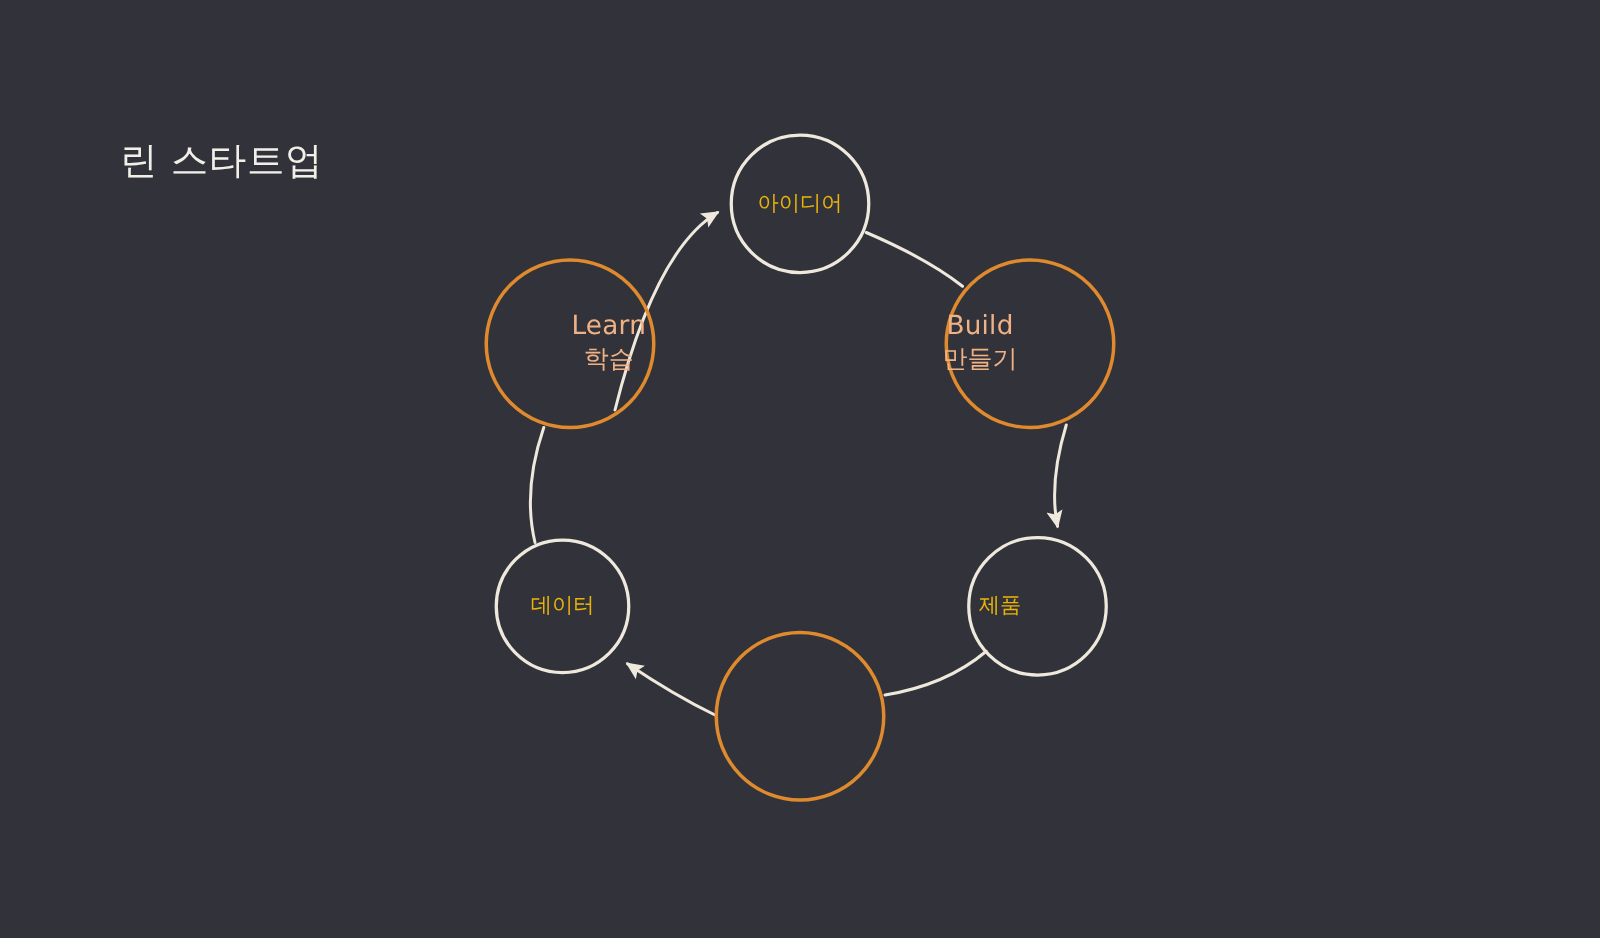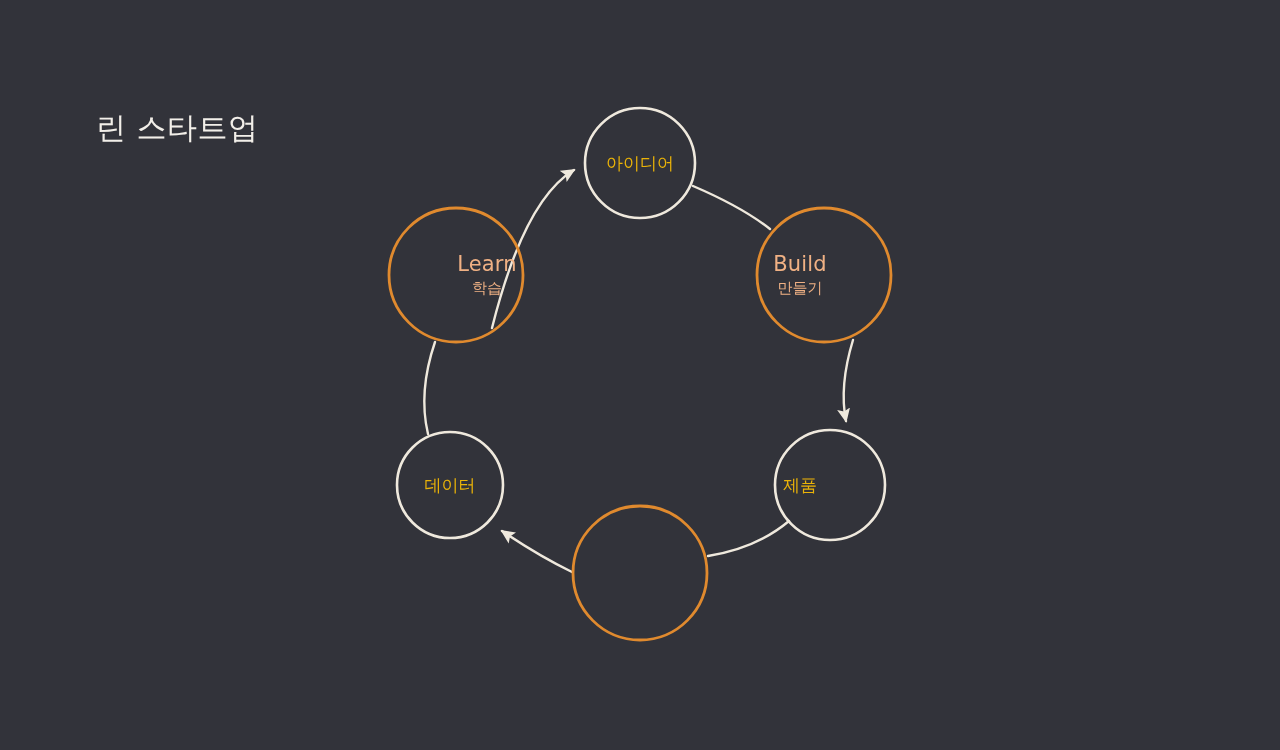--- a/index.html
+++ b/index.html
@@ -47,21 +47,21 @@
   }
   .node-title-en {
     font-family: "DejaVu Sans", "Liberation Sans", sans-serif;
     font-size: 21px;
     font-weight: 400;
     line-height: 1.25;
     letter-spacing: 0.2px;
   }
   .node-title-ko {
     font-family: Liberation Sans, sans-serif;
-    font-size: 15px;
+    font-size: 20px;
     font-weight: 400;
     line-height: 1.5;
   }
   .node-single-ko {
     font-family: "DejaVu Sans", "Liberation Sans", sans-serif;
     font-size: 17px;
     font-weight: 400;
     line-height: 1.2;
   }
   .accent-en { color: #f0b184; }
@@ -105,21 +105,21 @@
 
     <circle cx="450" cy="485" r="53" fill="none" stroke="#efe9dd" stroke-width="2.6"></circle>
 
     <circle cx="456" cy="275" r="67" fill="none" stroke="#e08a2e" stroke-width="2.8"></circle>
   </svg>
 
   <div class="node-label-group" style="left:640px; top:163px;">
     <div class="node-single-ko plain-ko">아이디어</div>
   </div>
 
-  <div class="node-label-group" style="left:800px; top:275px;">
+  <div class="node-label-group" style="left:784px; top:275px;">
     <div class="node-title-en accent-en">Build</div>
     <div class="node-title-ko accent-ko">만들기</div>
   </div>
 
   <div class="node-label-group" style="left:800px; top:485px;">
     <div class="node-single-ko plain-ko">제품</div>
   </div>
 
 
   <div class="node-label-group" style="left:450px; top:485px;">

